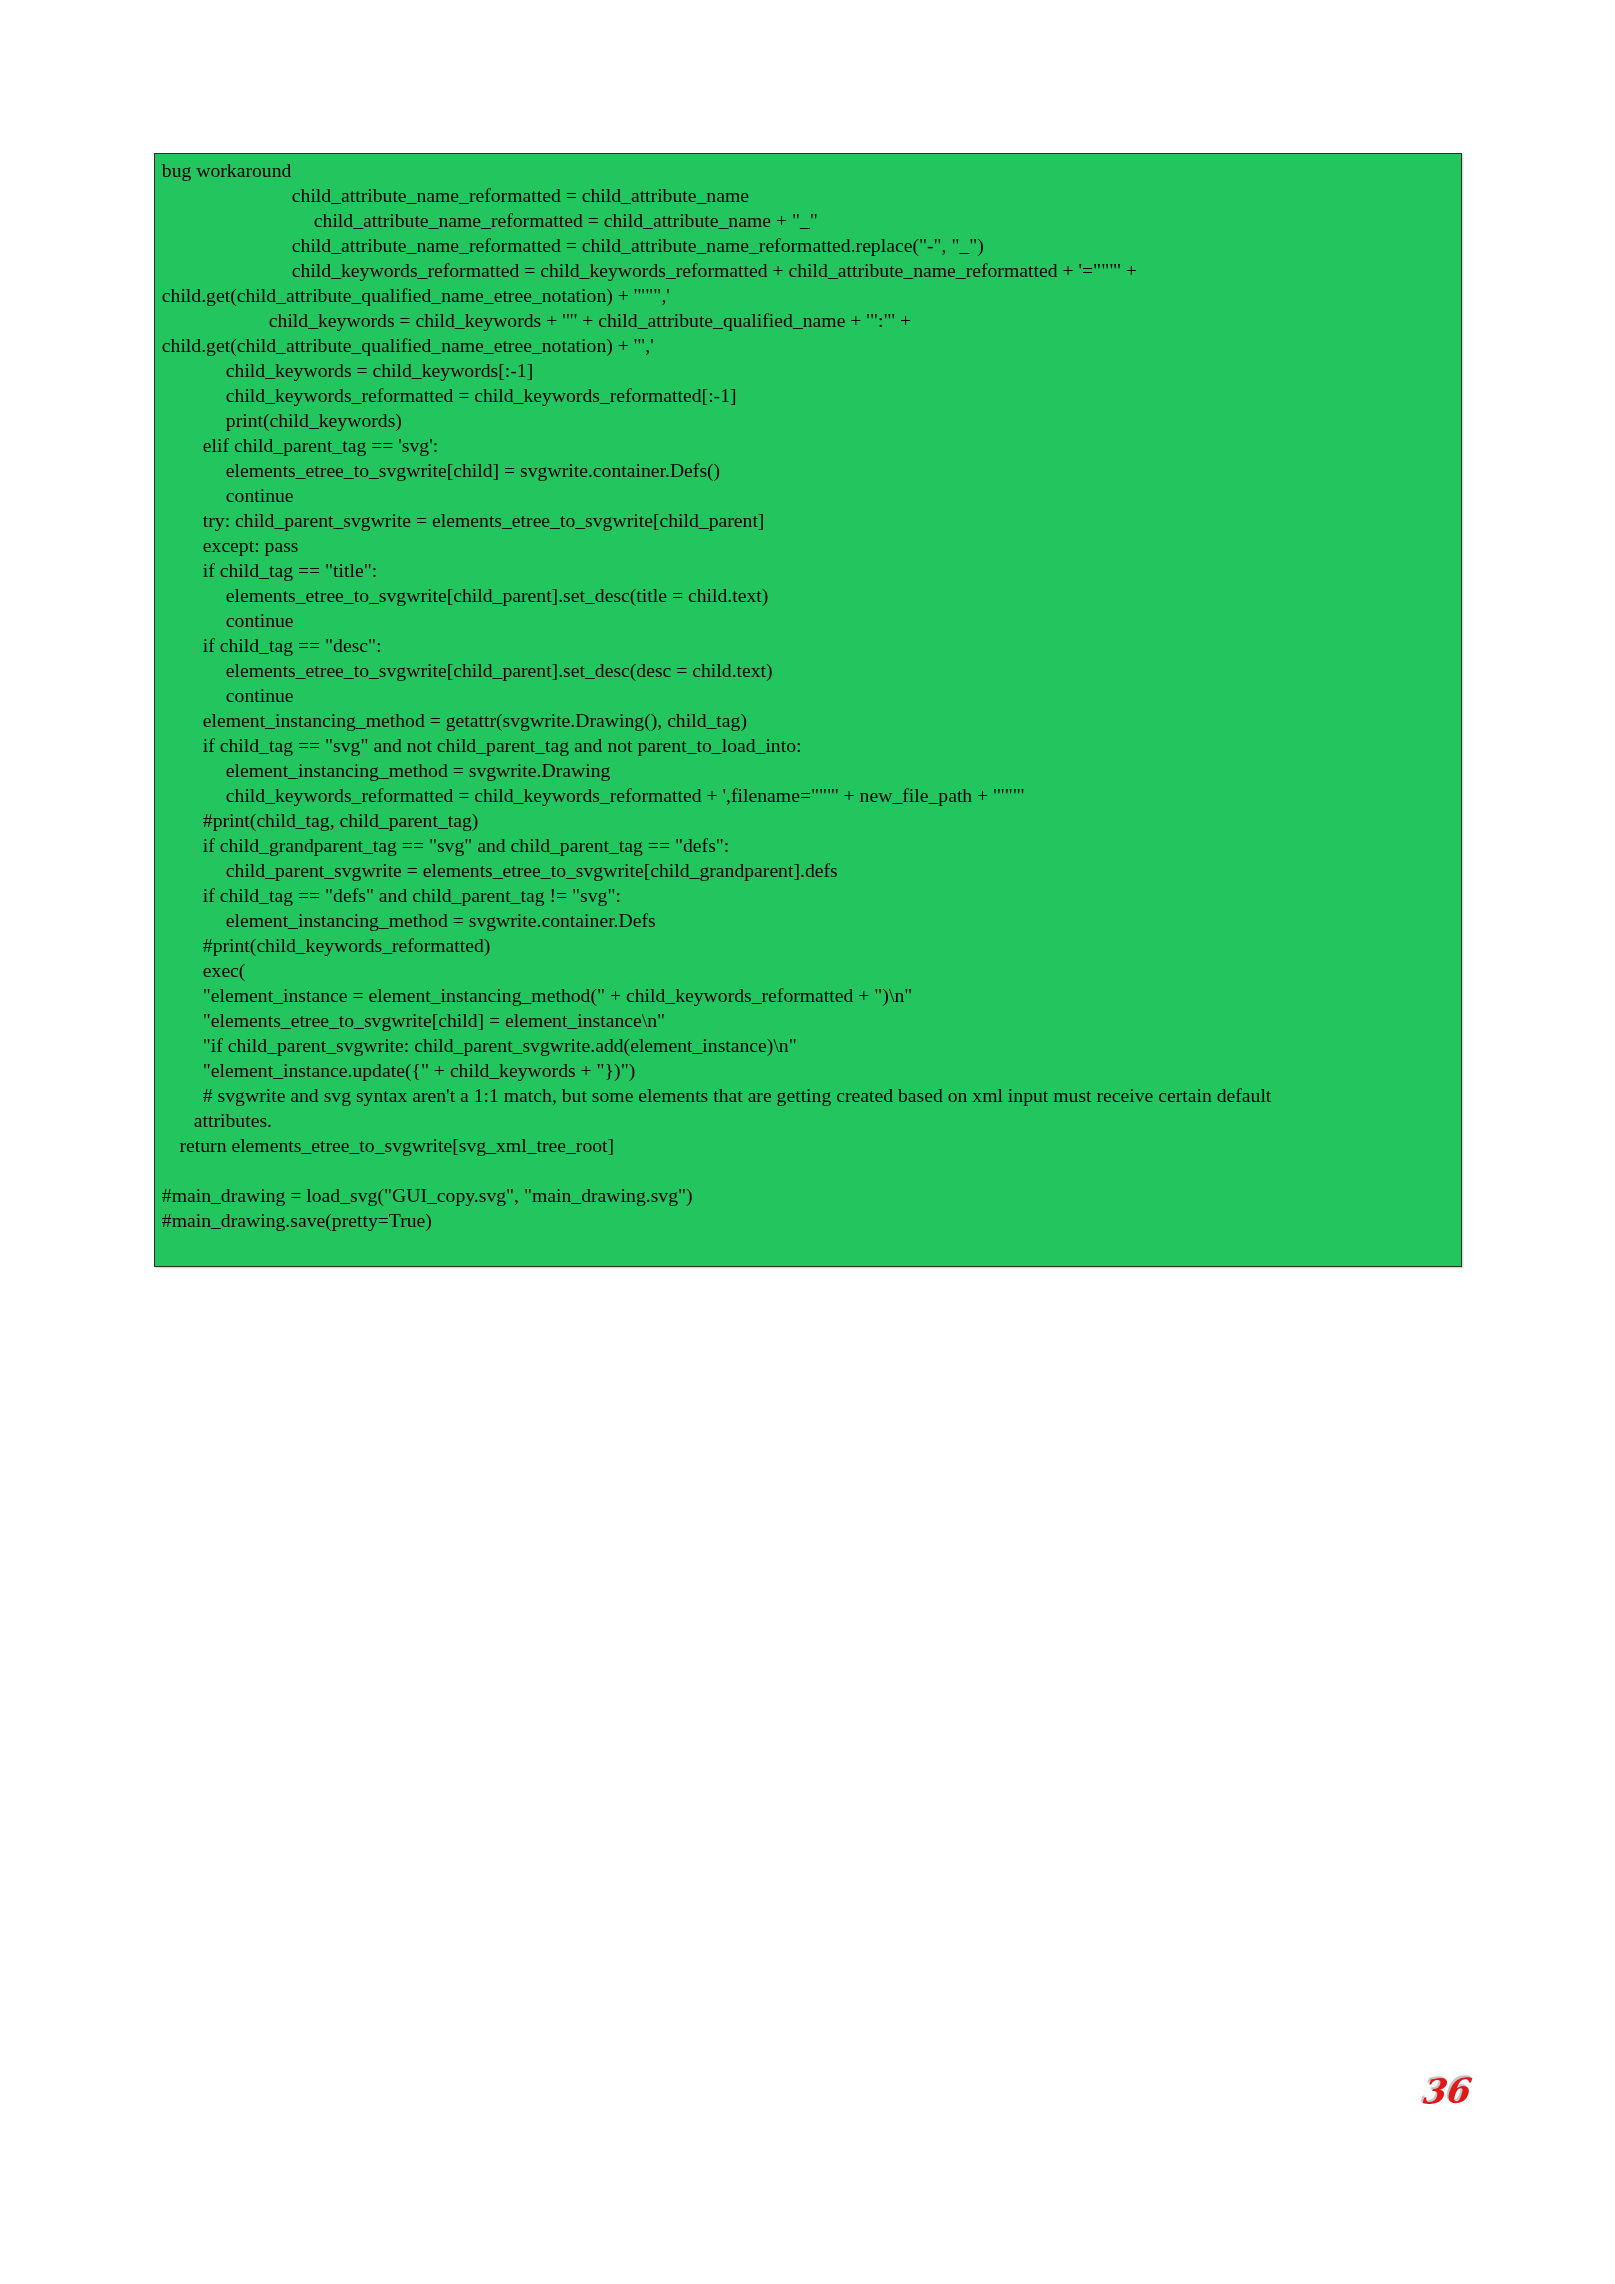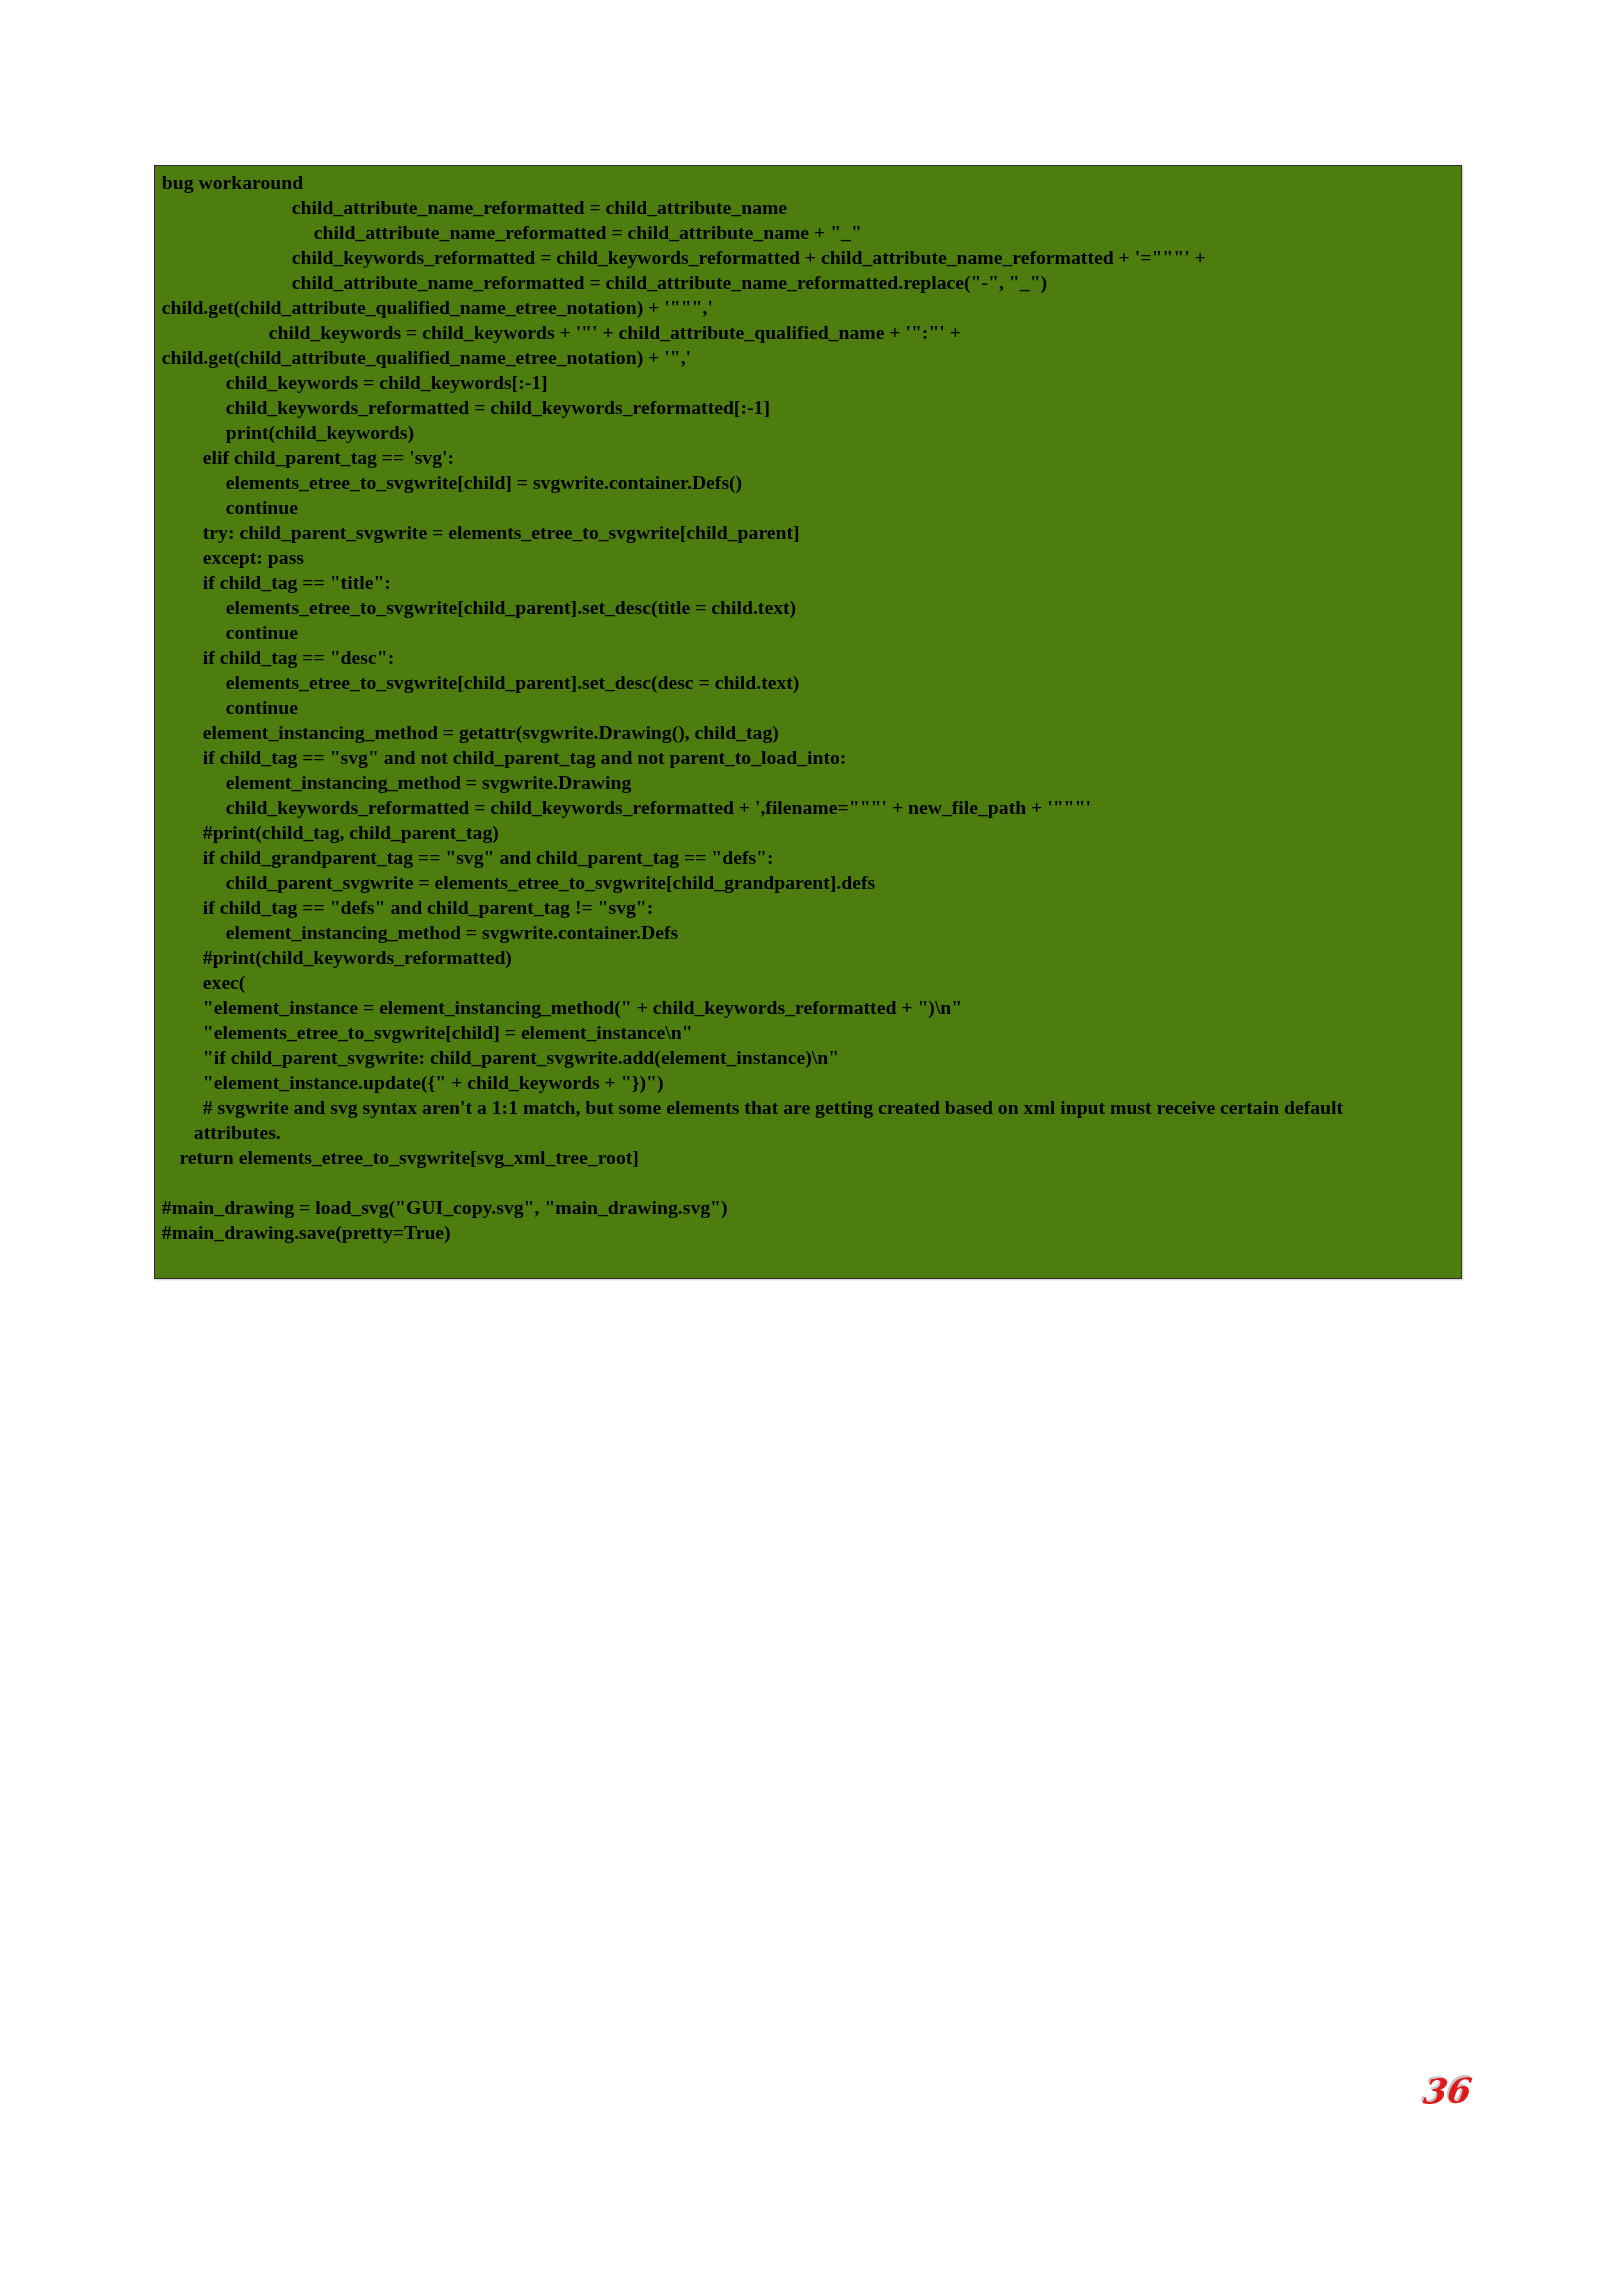--- a/index.html
+++ b/index.html
@@ -10,29 +10,28 @@
   .page {
     position: relative;
     width: 1616px;
     height: 2284px;
     background: #ffffff;
     overflow: hidden;
   }
   .code-box {
     position: absolute;
     left: 154px;
-    top: 165px;
+    top: 153px;
     width: 1308px;
     height: 1114px;
     border: 1.4px solid #2e2e2e;
     box-sizing: border-box;
     padding: 4.1px 5.4px 0 6.8px;
-    background: #4d7c0f;
+    background: #22c55e;
     box-shadow: 1.4px 1.4px 0 #d9d9d9;
-    font-weight: bold;
   }
   .code-line {
     font-family: "Liberation Serif", "DejaVu Serif", serif;
     font-size: 19.7px;
     line-height: 25px;
     min-height: 25px;
     color: #000000;
     white-space: pre;
     box-sizing: border-box;
   }
@@ -52,22 +51,22 @@
 </head>
 <body>
 
 <div class="page" style="background: rgb(255, 255, 255);">
 
   <div class="code-box" style="border-color: rgb(46, 46, 46);">
     <div>
         <div class="code-line" style="padding-left: 0px;">bug workaround</div>
         <div class="code-line" style="padding-left: 130px;">child_attribute_name_reformatted = child_attribute_name</div>
         <div class="code-line" style="padding-left: 152px;">child_attribute_name_reformatted = child_attribute_name + "_"</div>
+        <div class="code-line" style="padding-left: 130px;">child_attribute_name_reformatted = child_attribute_name_reformatted.replace("-", "_")</div>
         <div class="code-line" style="padding-left: 130px;">child_keywords_reformatted = child_keywords_reformatted + child_attribute_name_reformatted + '="""' +</div>
-        <div class="code-line" style="padding-left: 130px;">child_attribute_name_reformatted = child_attribute_name_reformatted.replace("-", "_")</div>
         <div class="code-line" style="padding-left: 0px;">child.get(child_attribute_qualified_name_etree_notation) + '""",'</div>
         <div class="code-line" style="padding-left: 107px;">child_keywords = child_keywords + '"' + child_attribute_qualified_name + '":"' +</div>
         <div class="code-line" style="padding-left: 0px;">child.get(child_attribute_qualified_name_etree_notation) + '",'</div>
         <div class="code-line" style="padding-left: 64px;">child_keywords = child_keywords[:-1]</div>
         <div class="code-line" style="padding-left: 64px;">child_keywords_reformatted = child_keywords_reformatted[:-1]</div>
         <div class="code-line" style="padding-left: 64px;">print(child_keywords)</div>
         <div class="code-line" style="padding-left: 41px;">elif child_parent_tag == 'svg':</div>
         <div class="code-line" style="padding-left: 64px;">elements_etree_to_svgwrite[child] = svgwrite.container.Defs()</div>
         <div class="code-line" style="padding-left: 64px;">continue</div>
         <div class="code-line" style="padding-left: 41px;">try: child_parent_svgwrite = elements_etree_to_svgwrite[child_parent]</div>

